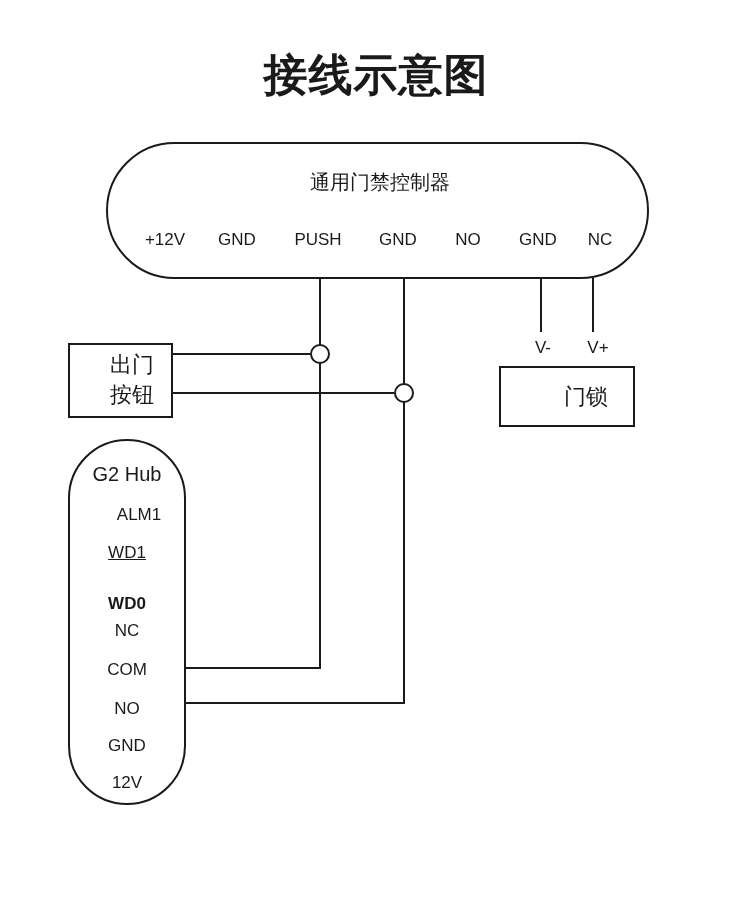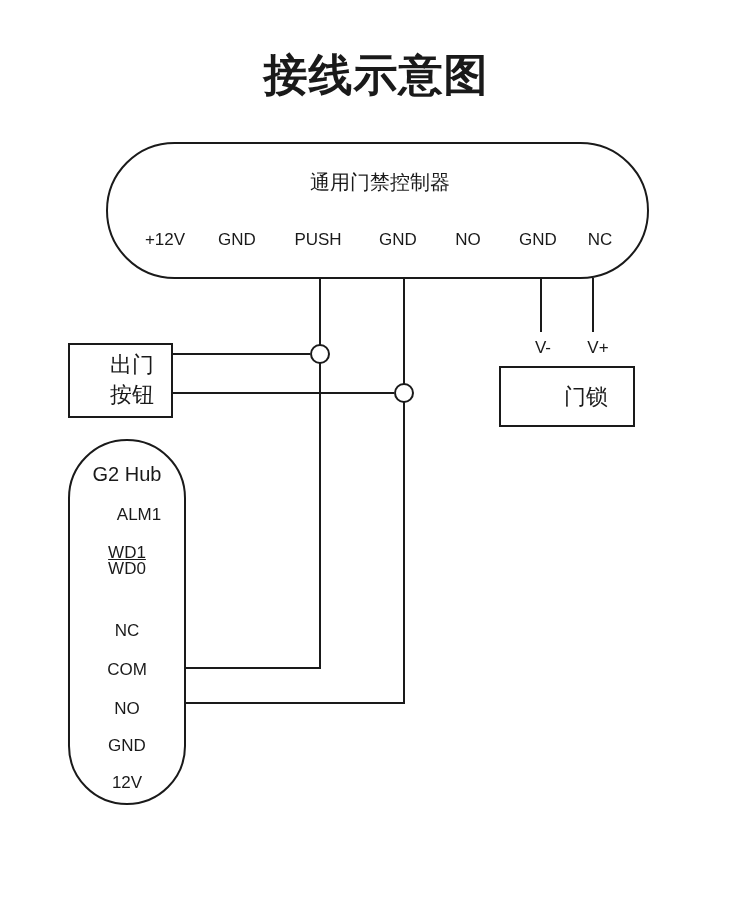--- a/index.html
+++ b/index.html
@@ -98,18 +98,18 @@
   <div>按钮</div>
 </div>
 
 <div class="label term" style="left:543px; top:348px;">V-</div>
 <div class="label term" style="left:598px; top:348px;">V+</div>
 <div class="label box-text" style="left:586px; top:397px;">门锁</div>
 
 <div class="label hub-title" style="left:127px; top:474px;">G2 Hub</div>
 <div class="label hub-pin" style="left:127px; top:515px;margin-left:12px;">ALM1</div>
 <div class="label hub-pin" style="left:127px; top:553px;text-decoration:underline;">WD1</div>
-<div class="label hub-pin" style="left:127px; top:569px;">WD0</div>
+<div class="label hub-pin" style="left:127px; top:604px;font-weight:bold;">WD0</div>
 <div class="label hub-pin" style="left:127px; top:631px;">NC</div>
 <div class="label hub-pin" style="left:127px; top:670px;">COM</div>
 <div class="label hub-pin" style="left:127px; top:709px;">NO</div>
 <div class="label hub-pin" style="left:127px; top:746px;">GND</div>
 <div class="label hub-pin" style="left:127px; top:783px;">12V</div>
 
 </body></html>

